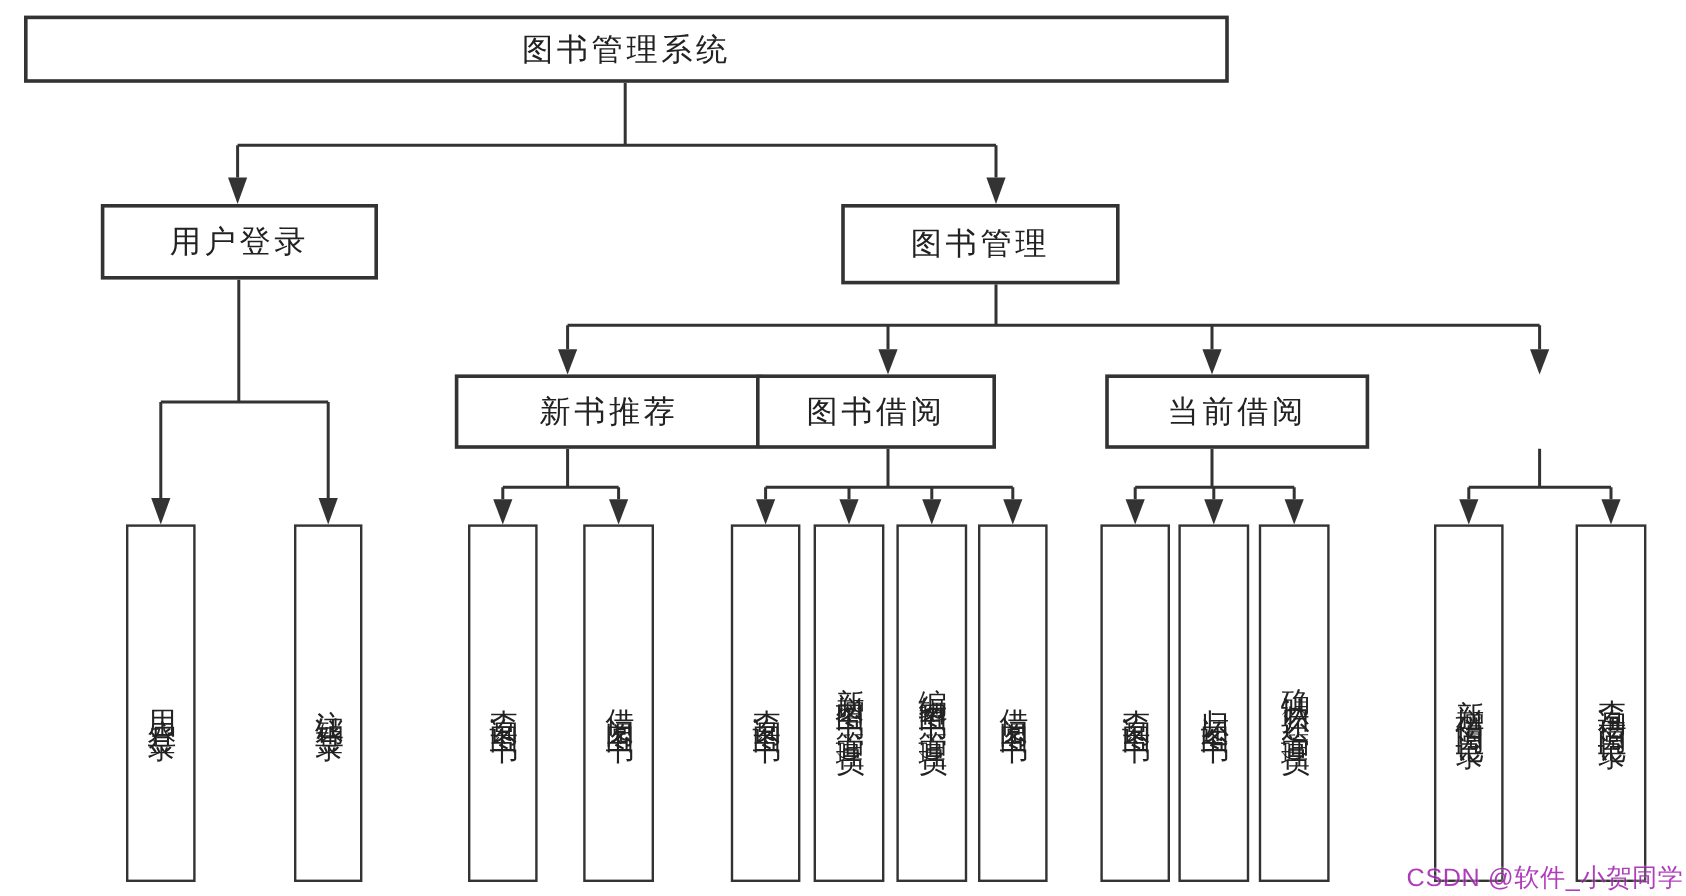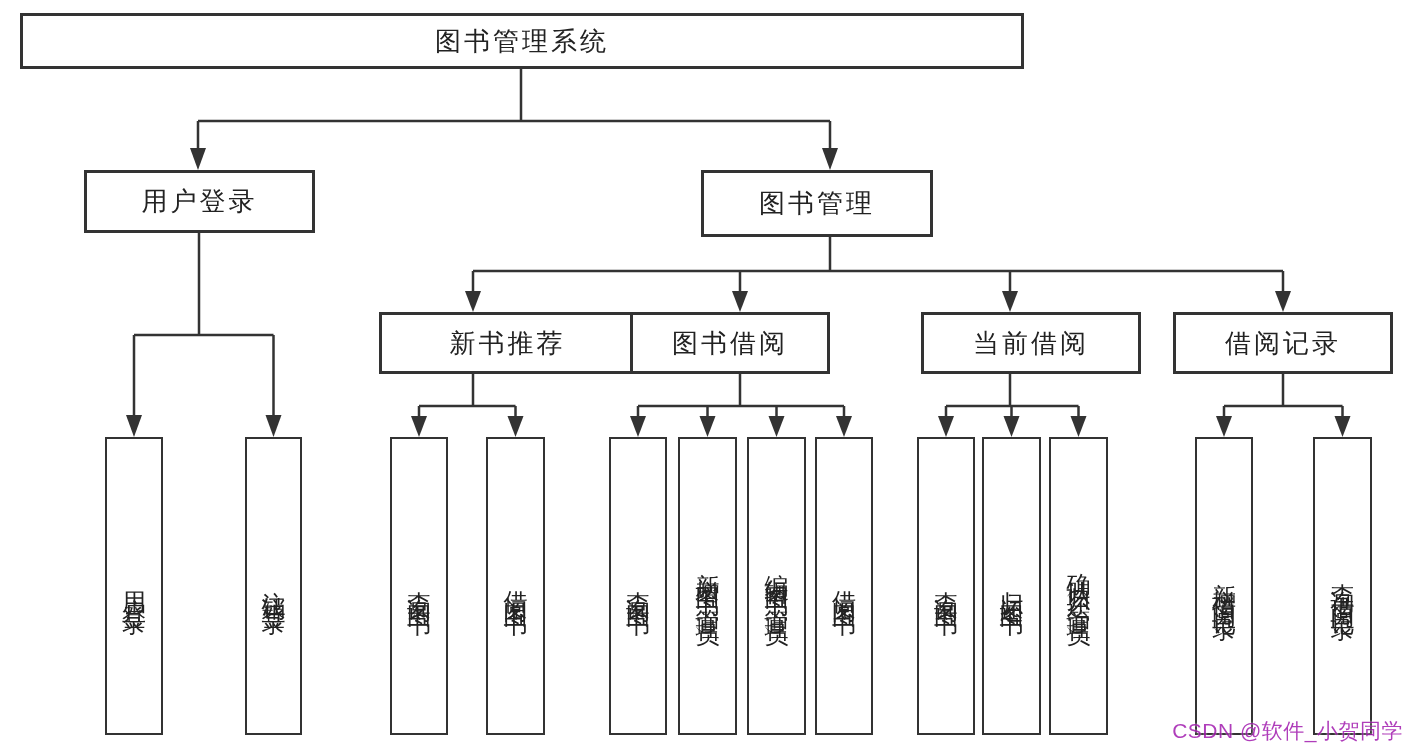--- a/index.html
+++ b/index.html
@@ -132,23 +132,20 @@
 
   <div class="box" id="b-rec">
     <span>新书推荐</span>
   </div>
   <div class="box" id="b-bor">
     <span>图书借阅</span>
   </div>
   <div class="box" id="b-cur">
     <span>当前借阅</span>
   </div>
-  <div class="box" id="b-recd">
-    <span>借阅记录</span>
-  </div>
 
   <div class="leaf" id="l1">
     <span class="vtext">用户登录</span>
   </div>
   <div class="leaf" id="l2">
     <span class="vtext">注销登录</span>
   </div>
 
   <div class="leaf" id="l3">
     <span class="vtext">查询图书</span>

